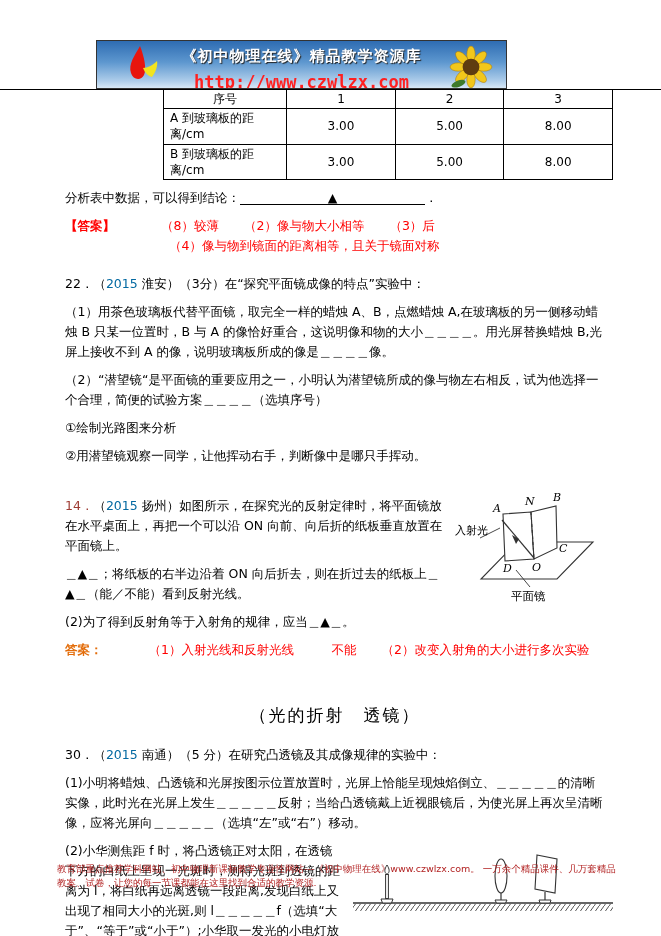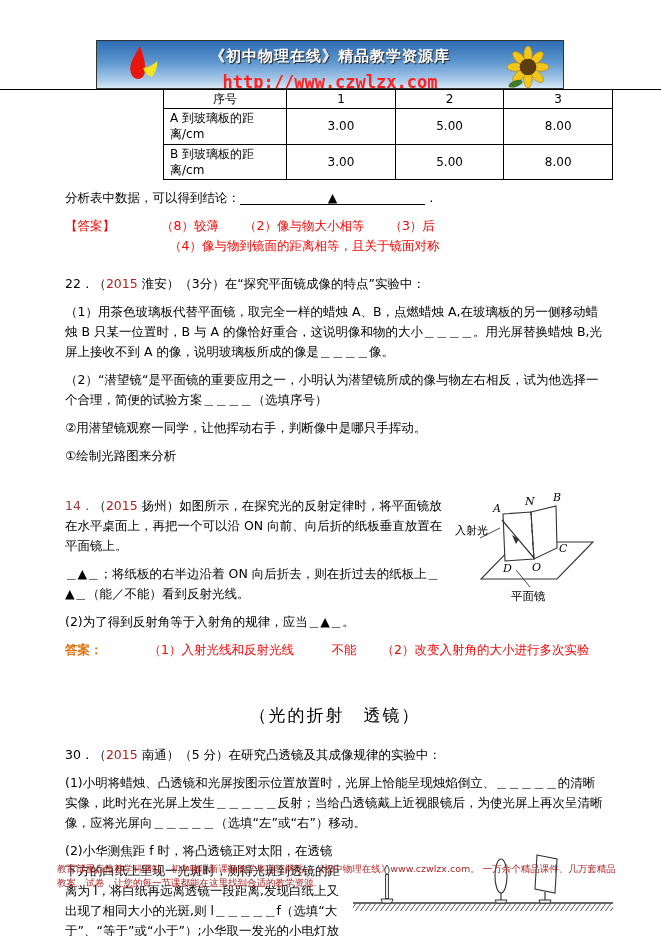--- a/index.html
+++ b/index.html
@@ -1,21 +1,21 @@
 <!DOCTYPE html>
 <html><head>
 <meta charset="utf-8">
 <style>
   html,body{margin:0;padding:0;background:#fff;}
   .page{position:relative;width:661px;height:936px;background:#ffffff;overflow:hidden;
         font-family:"DejaVu Sans",sans-serif;font-size:12.5px;line-height:1.6;color:#000;}
   .content{padding:40px 48px 0 57px;}
 
   
-  .banner{position:relative;margin-left:39px;width:468px;height:49px;
+  .banner{position:relative;margin-left:39px;width:411px;height:49px;
           background:linear-gradient(180deg,#2e6cb2 0%,#5d97cf 45%,#aecdea 85%,#d8e8f6 100%);
           border:1px solid #333;box-sizing:border-box;overflow:hidden;}
   .banner-logo{position:absolute;left:28px;top:4px;width:42px;height:42px;}
   .banner-mid{position:absolute;left:80px;right:80px;top:3px;text-align:center;}
   .banner-title{color:#fff;font-weight:bold;font-size:15px;letter-spacing:1px;
                 text-shadow:1px 1px 1px #222;white-space:nowrap;}
   .banner-url{color:#ff2020;font-weight:bold;font-size:17px;margin-top:1px;
               font-family:"DejaVu Sans Mono",monospace;}
   .sunflower{position:absolute;right:12px;bottom:-2px;width:46px;height:46px;}
 
@@ -28,24 +28,24 @@
   table.meas td.num{width:100px;text-align:center;}
   table.meas td.lbl{text-align:left;font-style:normal;}
 
   .para{margin:8px;}
   .mt8{margin-top:8px;} .mt10{margin-top:10px;} .mt14{margin-top:14px;}
 
   .blankline{display:inline-block;width:185px;border-bottom:1px solid #000;
              text-align:center;line-height:13px;vertical-align:baseline;}
 
   .red{color:#ff0000;} .orange{color:#e36c09;font-weight:bold;}
-  .anslabel{color:#ff0000;}
+  .anslabel{color:#ff0000;font-weight:bold;}
   .ansbody{margin-left:46px;}
   .ansindent{padding-left:104px;}
-  .year{color:#b91c1c;}
+  .year{color:#0369a1;}
   .qnum14{color:#9e3b33;}
   .circ{color:#ff0000;border:1.5px solid #ff2a2a;border-radius:50%;padding:0 2px;}
 
   .qblock{overflow:hidden;}
   .q14-diagram{float:right;width:172px;height:125px;margin:-2px -12px 4px 6px;}
   .q30-diagram{float:right;width:276px;height:80px;margin:2px -12px 2px 6px;}
 
   .sec-heading{text-align:center;font-size:17px;letter-spacing:2px;margin-top:34px;margin-bottom:8px;}
 
   .footer{position:absolute;left:57px;right:42px;top:862px;color:#b22222;
@@ -133,22 +133,22 @@
       <span class="anslabel">【答案】</span><span class="ansbody">（8）较薄　　（2）像与物大小相等　　（3）后</span>
       <div class="ansindent">（4）像与物到镜面的距离相等，且关于镜面对称</div>
     </div>
 
     <div class="qblock mt10">
       <div class="para">
         <span>22．（</span><span class="year">2015</span><span> 淮安）（3分）在“探究平面镜成像的特点”实验中：</span>
       </div>
       <div class="para">（1）用茶色玻璃板代替平面镜，取完全一样的蜡烛 A、B，点燃蜡烛 A,在玻璃板的另一侧移动蜡烛 B 只某一位置时，B 与 A 的像恰好重合，这说明像和物的大小＿＿＿＿。用光屏替换蜡烛 B,光屏上接收不到 A 的像，说明玻璃板所成的像是＿＿＿＿像。</div>
       <div class="para">（2）“潜望镜“是平面镜的重要应用之一，小明认为潜望镜所成的像与物左右相反，试为他选择一个合理，简便的试验方案＿＿＿＿（选填序号）</div>
+      <div class="para">①绘制光路图来分析</div>
       <div class="para">②用潜望镜观察一同学，让他挥动右手，判断像中是哪只手挥动。</div>
-      <div class="para">①绘制光路图来分析</div>
     </div>
 
     <div class="qblock mt14">
       <svg class="q14-diagram" viewBox="0 0 172 125">
 
         <polygon points="28,93 104,93 140,56 64,56" fill="#fff" stroke="#333" stroke-width="1.1"></polygon>
 
         <polygon points="50,28 78,26 81,73 52,75" fill="#fff" stroke="#333" stroke-width="1.1"></polygon>
 
         <polygon points="78,26 103,20 104,62 81,73" fill="#fff" stroke="#333" stroke-width="1.1"></polygon>

